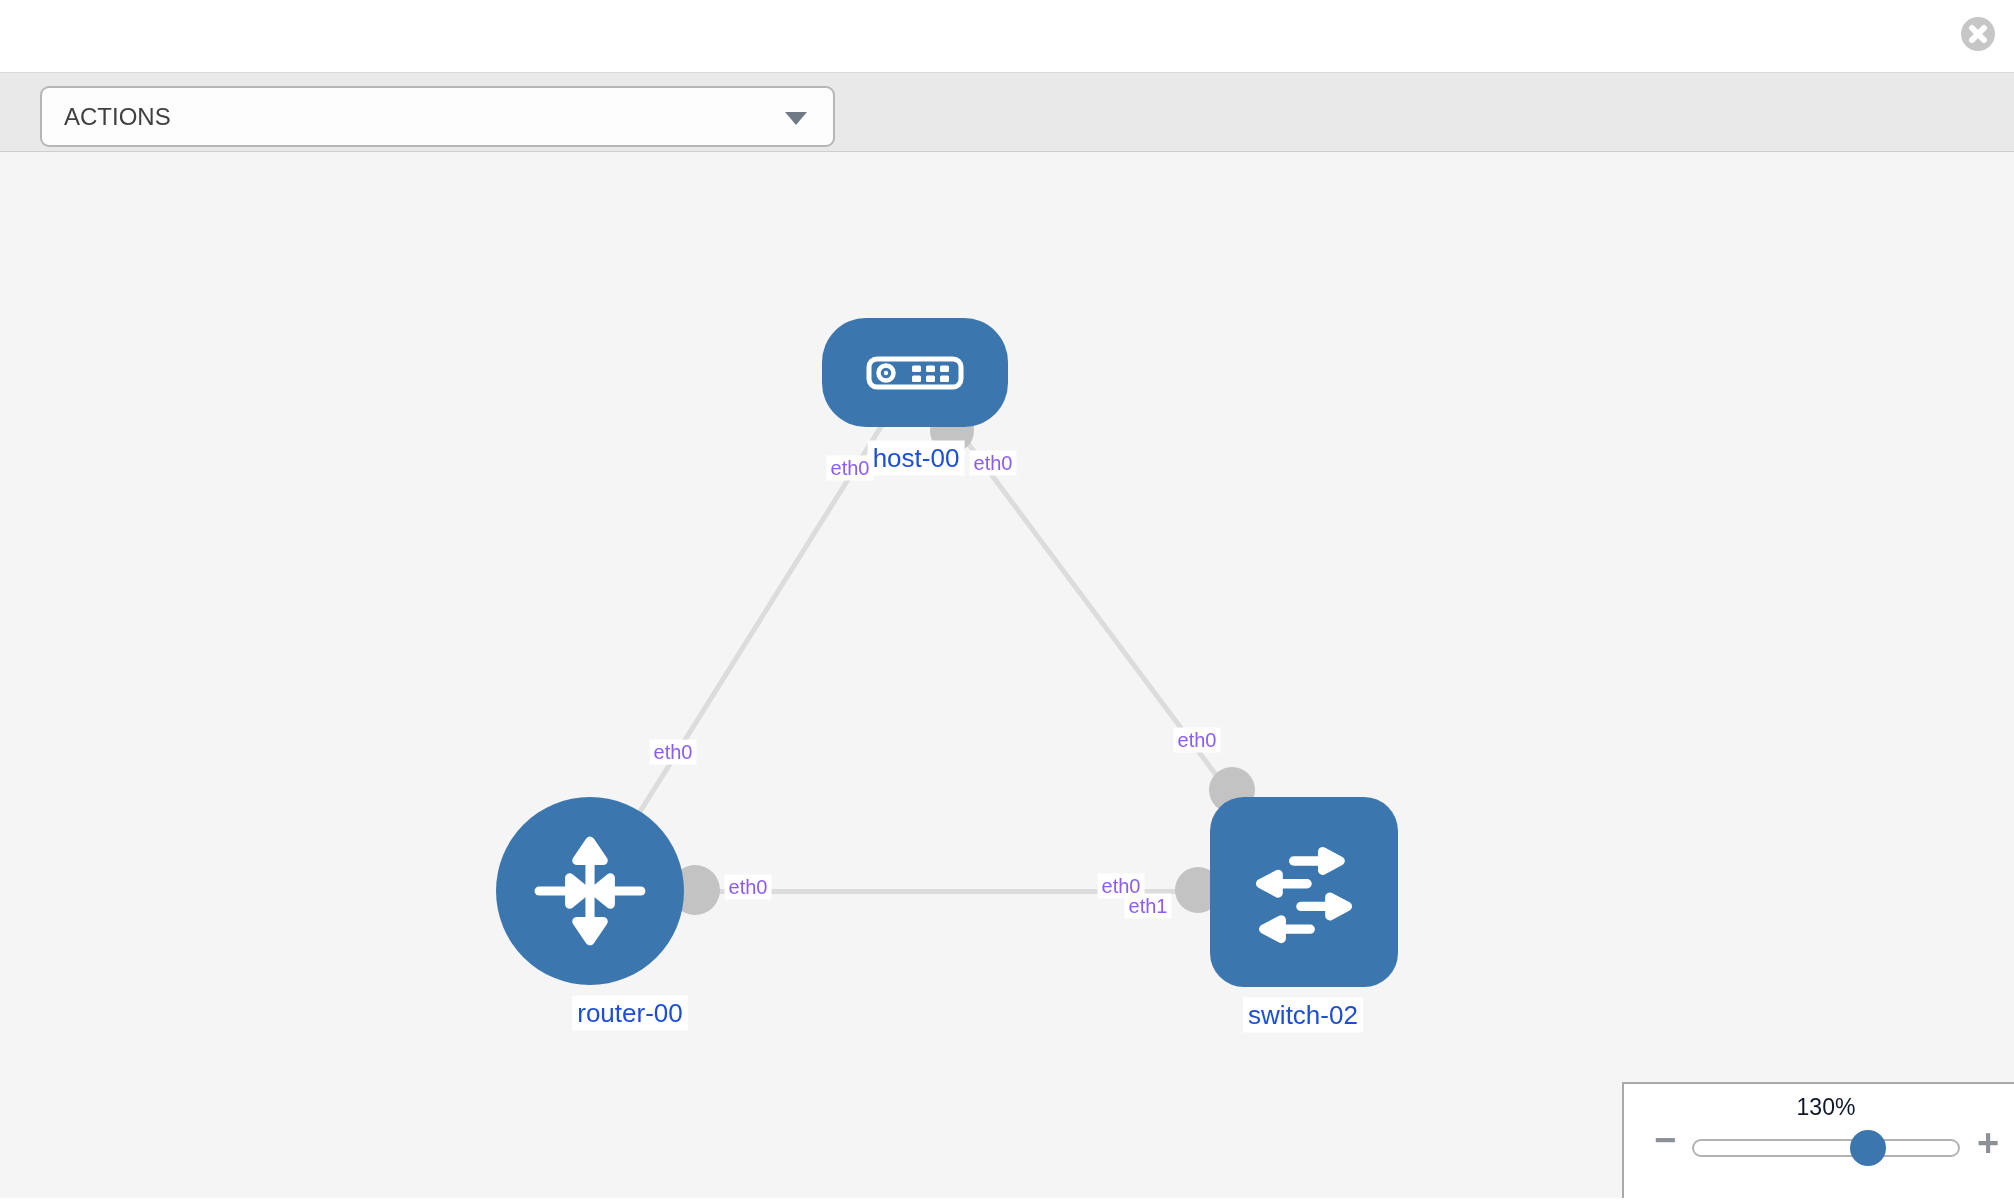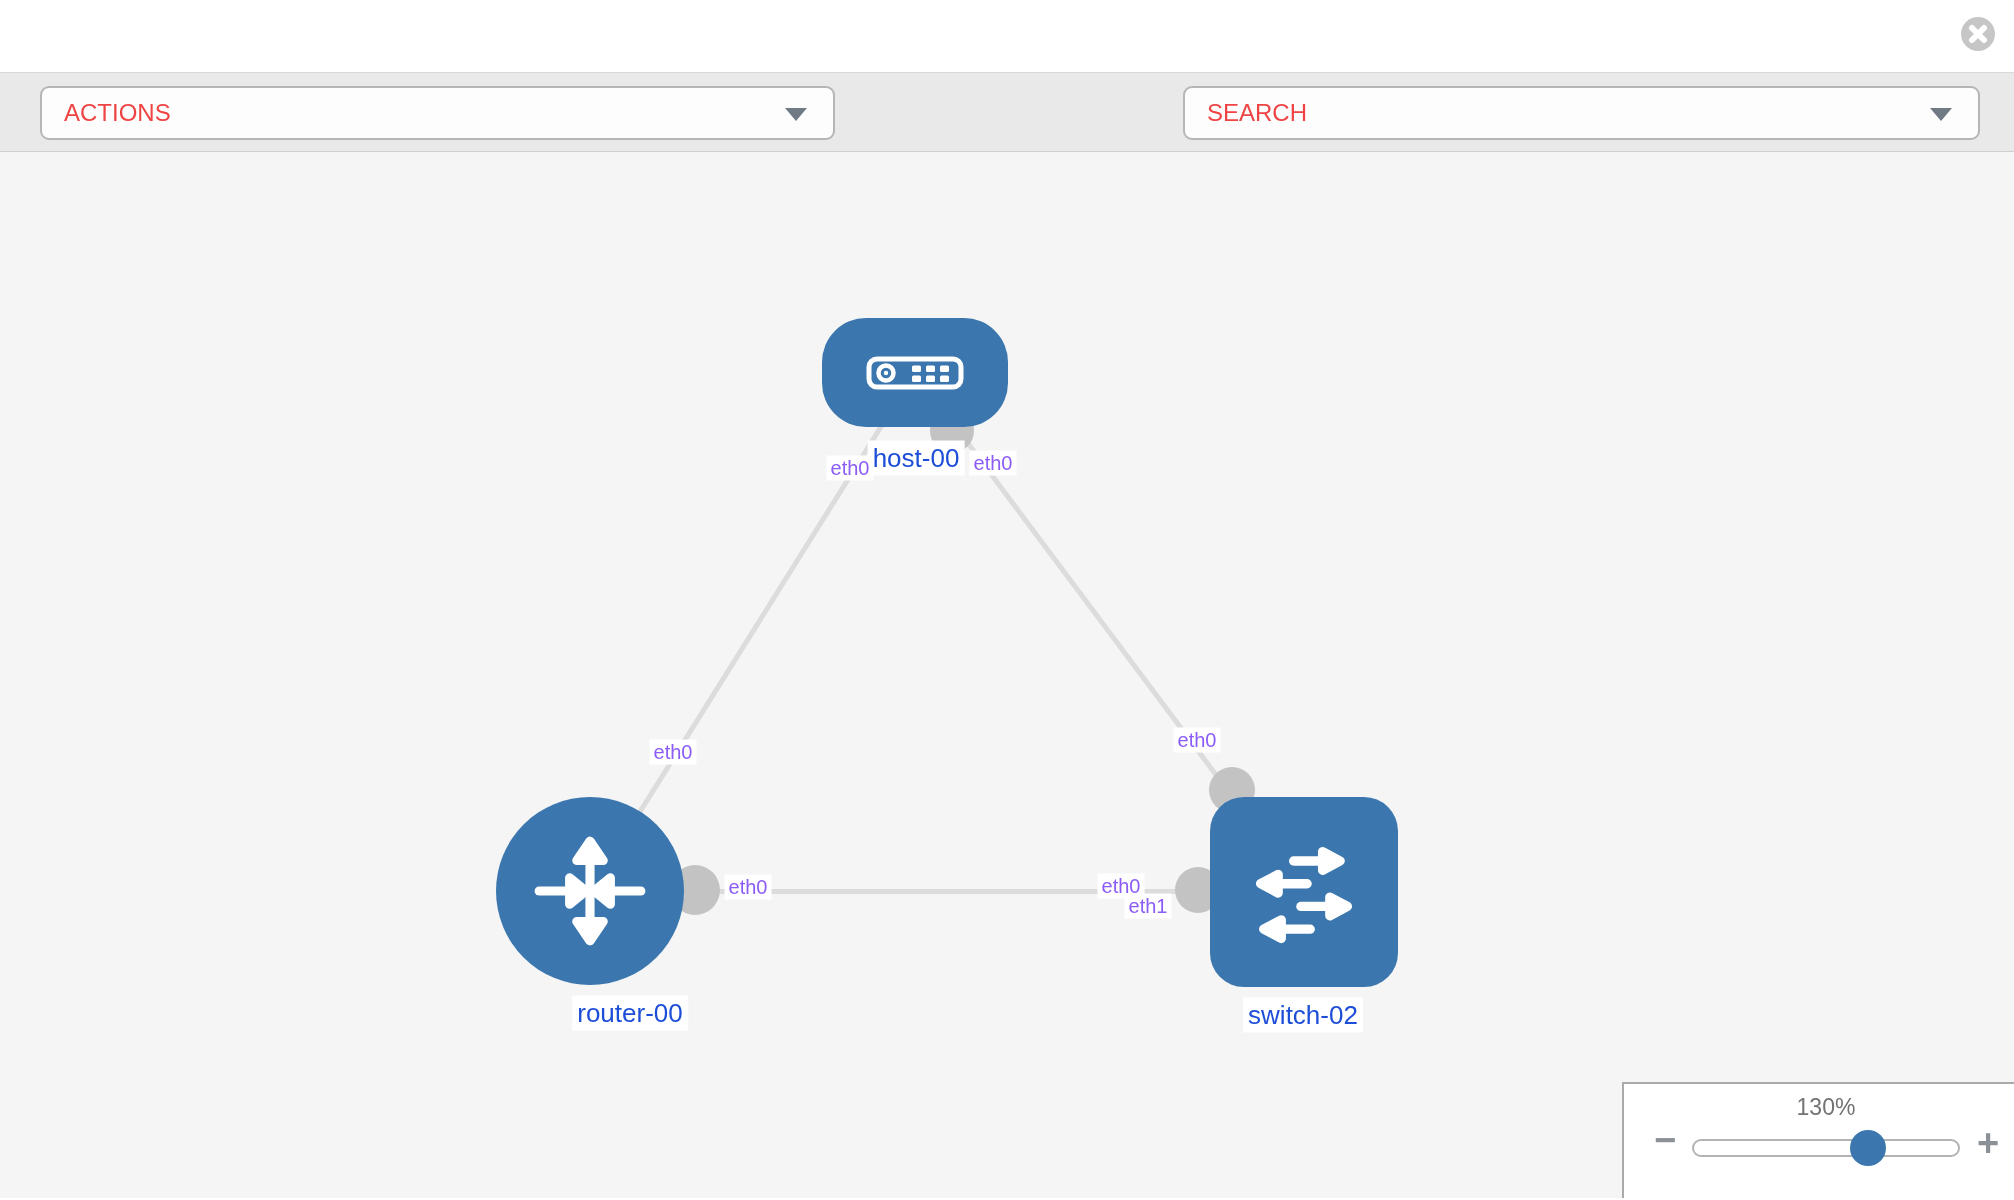--- a/index.html
+++ b/index.html
@@ -16,24 +16,24 @@
     position: absolute; right: 18px; top: 16px; width: 36px; height: 36px;
     cursor: pointer;
   }
 
   
   .toolbar {
     position: relative; height: 80px; background: #e9e9e9;
     border-top: 1px solid #d9d9d9; border-bottom: 1px solid #cfcfcf;
   }
   .select-box {
-    position: absolute; top: 13px; height: 54px;
+    position: absolute; top: 13px; height: 61px;
     background: #fdfdfd; border: 2px solid #b6b6b6; border-radius: 9px;
     display: flex; align-items: center; padding: 0 22px;
-    font-size: 24px; color: #ef4444; cursor: pointer;
+    font-size: 24px; color: #404040; cursor: pointer;
   }
   .select-box .caret {
     position: absolute; right: 26px; top: 50%; margin-top: -5px;
     width: 0; height: 0;
     border-left: 11px solid transparent; border-right: 11px solid transparent;
     border-top: 13px solid #6f7a85;
   }
   .actions-box { left: 40px; width: 795px; }
   .search-box  { left: 1183px; width: 797px; }
   .tool-icon { position: absolute; cursor: pointer; }
@@ -70,21 +70,21 @@
   }
   .elabel.over { z-index: 6; margin-top: 20px; }
 
   
   .zoom-panel {
     position: absolute; left: 1622px; top: 930px; width: 420px; height: 140px;
     background: #ffffff; border: 2px solid #a9a9a9; z-index: 10;
   }
   .zoom-level {
     position: absolute; left: 68px; top: 10px; width: 268px;
-    text-align: center; font-size: 23px; color: #737373;
+    text-align: center; font-size: 23px; color: #0f172a;
   }
   .zoom-minus {
     position: absolute; left: 28px; top: 51px; width: 26px; height: 20px;
     font-size: 38px; font-weight: bold; color: #8b9196; line-height: 10px;
     cursor: pointer; text-align: center;
   }
   .zoom-track {
     position: absolute; left: 68px; top: 55px; width: 268px; height: 18px;
     background: #ffffff; border: 2px solid #b3b3b3; border-radius: 10px; cursor: pointer;
   }
@@ -127,24 +127,20 @@
       <g fill="#757b82" transform="rotate(-45 12 12)">
         <circle cx="12" cy="5.6" r="4.5"></circle>
         <circle cx="12" cy="4.8" r="1.7" fill="#e9e9e9"></circle>
         <rect x="10.4" y="9.2" width="3.2" height="12.4" rx="1"></rect>
         <rect x="6.9" y="15.2" width="4.4" height="2.7" rx="1"></rect>
         <rect x="6.9" y="19" width="4.4" height="2.7" rx="1"></rect>
       </g>
     </svg>
   </div>
 
-  <div class="select-box search-box">
-    <span>SEARCH</span>
-    <span class="caret"></span>
-  </div>
 </div>
 
 <div class="canvas">
 
   <div class="edge" style="left:915px; top:218px; width:612px; transform:rotate(122.05deg);"></div>
   <div class="edge" style="left:915px; top:218px; width:650px; transform:rotate(53.2deg);"></div>
   <div class="edge" style="left:590px; top:737px; width:714px;"></div>
 
   <div class="endpoint" style="left:930px; top:257px; width:44px; height:44px;"></div>
   <div class="endpoint" style="left:1209px; top:615px; width:46px; height:46px;"></div>

